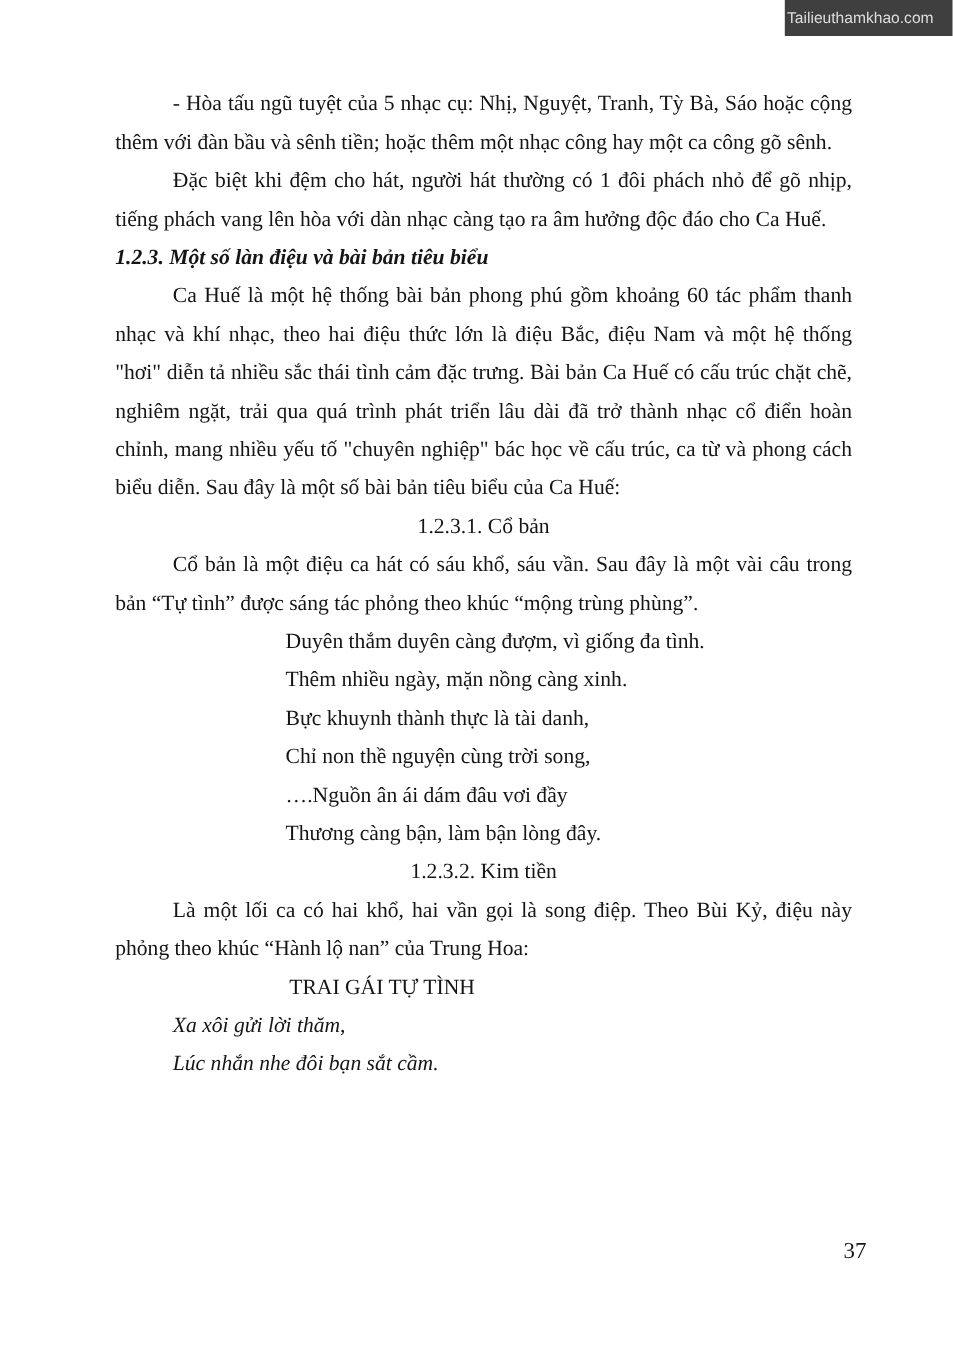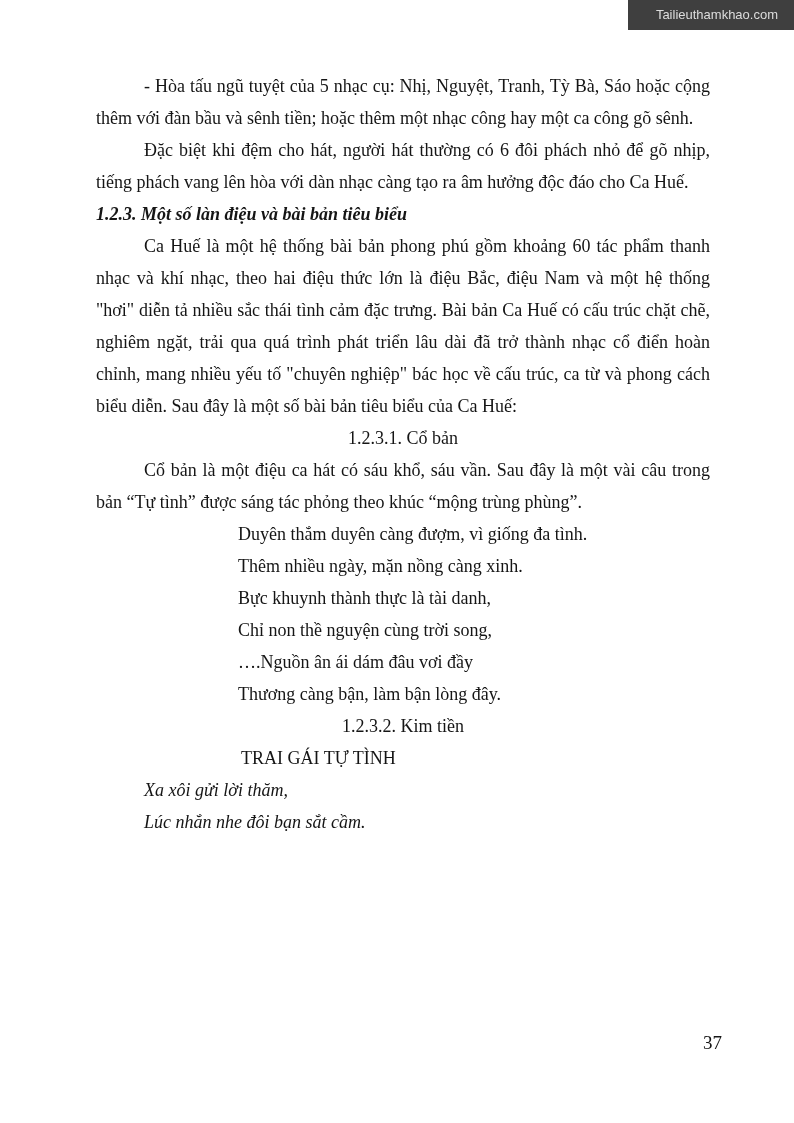--- a/index.html
+++ b/index.html
@@ -19,21 +19,21 @@
   }
   .watermark {
     position: absolute;
     top: 0;
     right: 0;
     background: #3f3f3f;
     color: #dddddd;
     font-family: "Liberation Sans", "DejaVu Sans", sans-serif;
     font-size: 13px;
     line-height: 17px;
-    padding: 6px 16px 7px 28px;
+    padding: 6px 16px 7px 2px;
   }
   .content {
     position: absolute;
     top: 70px;
     left: 96px;
     width: 614px;
     font-size: 18px;
     line-height: 32px;
   }
   .content p {
@@ -75,41 +75,42 @@
 <body>
 
 <div class="page">
 
   <div class="watermark">Tailieuthamkhao.com</div>
 
   <div class="content">
 
     <p>- Hòa tấu ngũ tuyệt của 5 nhạc cụ: Nhị, Nguyệt, Tranh, Tỳ Bà, Sáo hoặc cộng thêm với đàn bầu và sênh tiền; hoặc thêm một nhạc công hay một ca công gõ sênh.</p>
 
-    <p>Đặc biệt khi đệm cho hát, người hát thường có 6 đôi phách nhỏ để gõ nhịp, tiếng phách vang lên hòa với dàn nhạc càng tạo ra âm hưởng độc đáo cho Ca Huế.</p>
+    <p>Đặc biệt khi đệm cho hát, người hát thường có 1 đôi phách nhỏ để gõ nhịp, tiếng phách vang lên hòa với dàn nhạc càng tạo ra âm hưởng độc đáo cho Ca Huế.</p>
 
     <div class="heading-bi">1.2.3. Một số làn điệu và bài bản tiêu biểu</div>
 
     <p>Ca Huế là một hệ thống bài bản phong phú gồm khoảng 60 tác phẩm thanh nhạc và khí nhạc, theo hai điệu thức lớn là điệu Bắc, điệu Nam và một hệ thống "hơi" diễn tả nhiều sắc thái tình cảm đặc trưng. Bài bản Ca Huế có cấu trúc chặt chẽ, nghiêm ngặt, trải qua quá trình phát triển lâu dài đã trở thành nhạc cổ điển hoàn chỉnh, mang nhiều yếu tố "chuyên nghiệp" bác học về cấu trúc, ca từ và phong cách biểu diễn. Sau đây là một số bài bản tiêu biểu của Ca Huế:</p>
 
     <div class="subheading">1.2.3.1. Cổ bản</div>
 
     <p>Cổ bản là một điệu ca hát có sáu khổ, sáu vần. Sau đây là một vài câu trong bản “Tự tình” được sáng tác phỏng theo khúc “mộng trùng phùng”.</p>
 
     <div class="verse-block-1">
       <div class="verse-line">Duyên thắm duyên càng đượm, vì giống đa tình.</div>
       <div class="verse-line">Thêm nhiều ngày, mặn nồng càng xinh.</div>
       <div class="verse-line">Bực khuynh thành thực là tài danh,</div>
       <div class="verse-line">Chỉ non thề nguyện cùng trời song,</div>
       <div class="verse-line">….Nguồn ân ái dám đâu vơi đầy</div>
       <div class="verse-line">Thương càng bận, làm bận lòng đây.</div>
     </div>
 
     <div class="subheading">1.2.3.2. Kim tiền</div>
 
+    <p>Là một lối ca có hai khổ, hai vần gọi là song điệp. Theo Bùi Kỷ, điệu này phỏng theo khúc “Hành lộ nan” của Trung Hoa:</p>
 
     <div class="verse-title">TRAI GÁI TỰ TÌNH</div>
 
     <div class="verse-block-2">
       <div class="verse-line">Xa xôi gửi lời thăm,</div>
       <div class="verse-line">Lúc nhắn nhe đôi bạn sắt cầm.</div>
     </div>
 
   </div>
 

